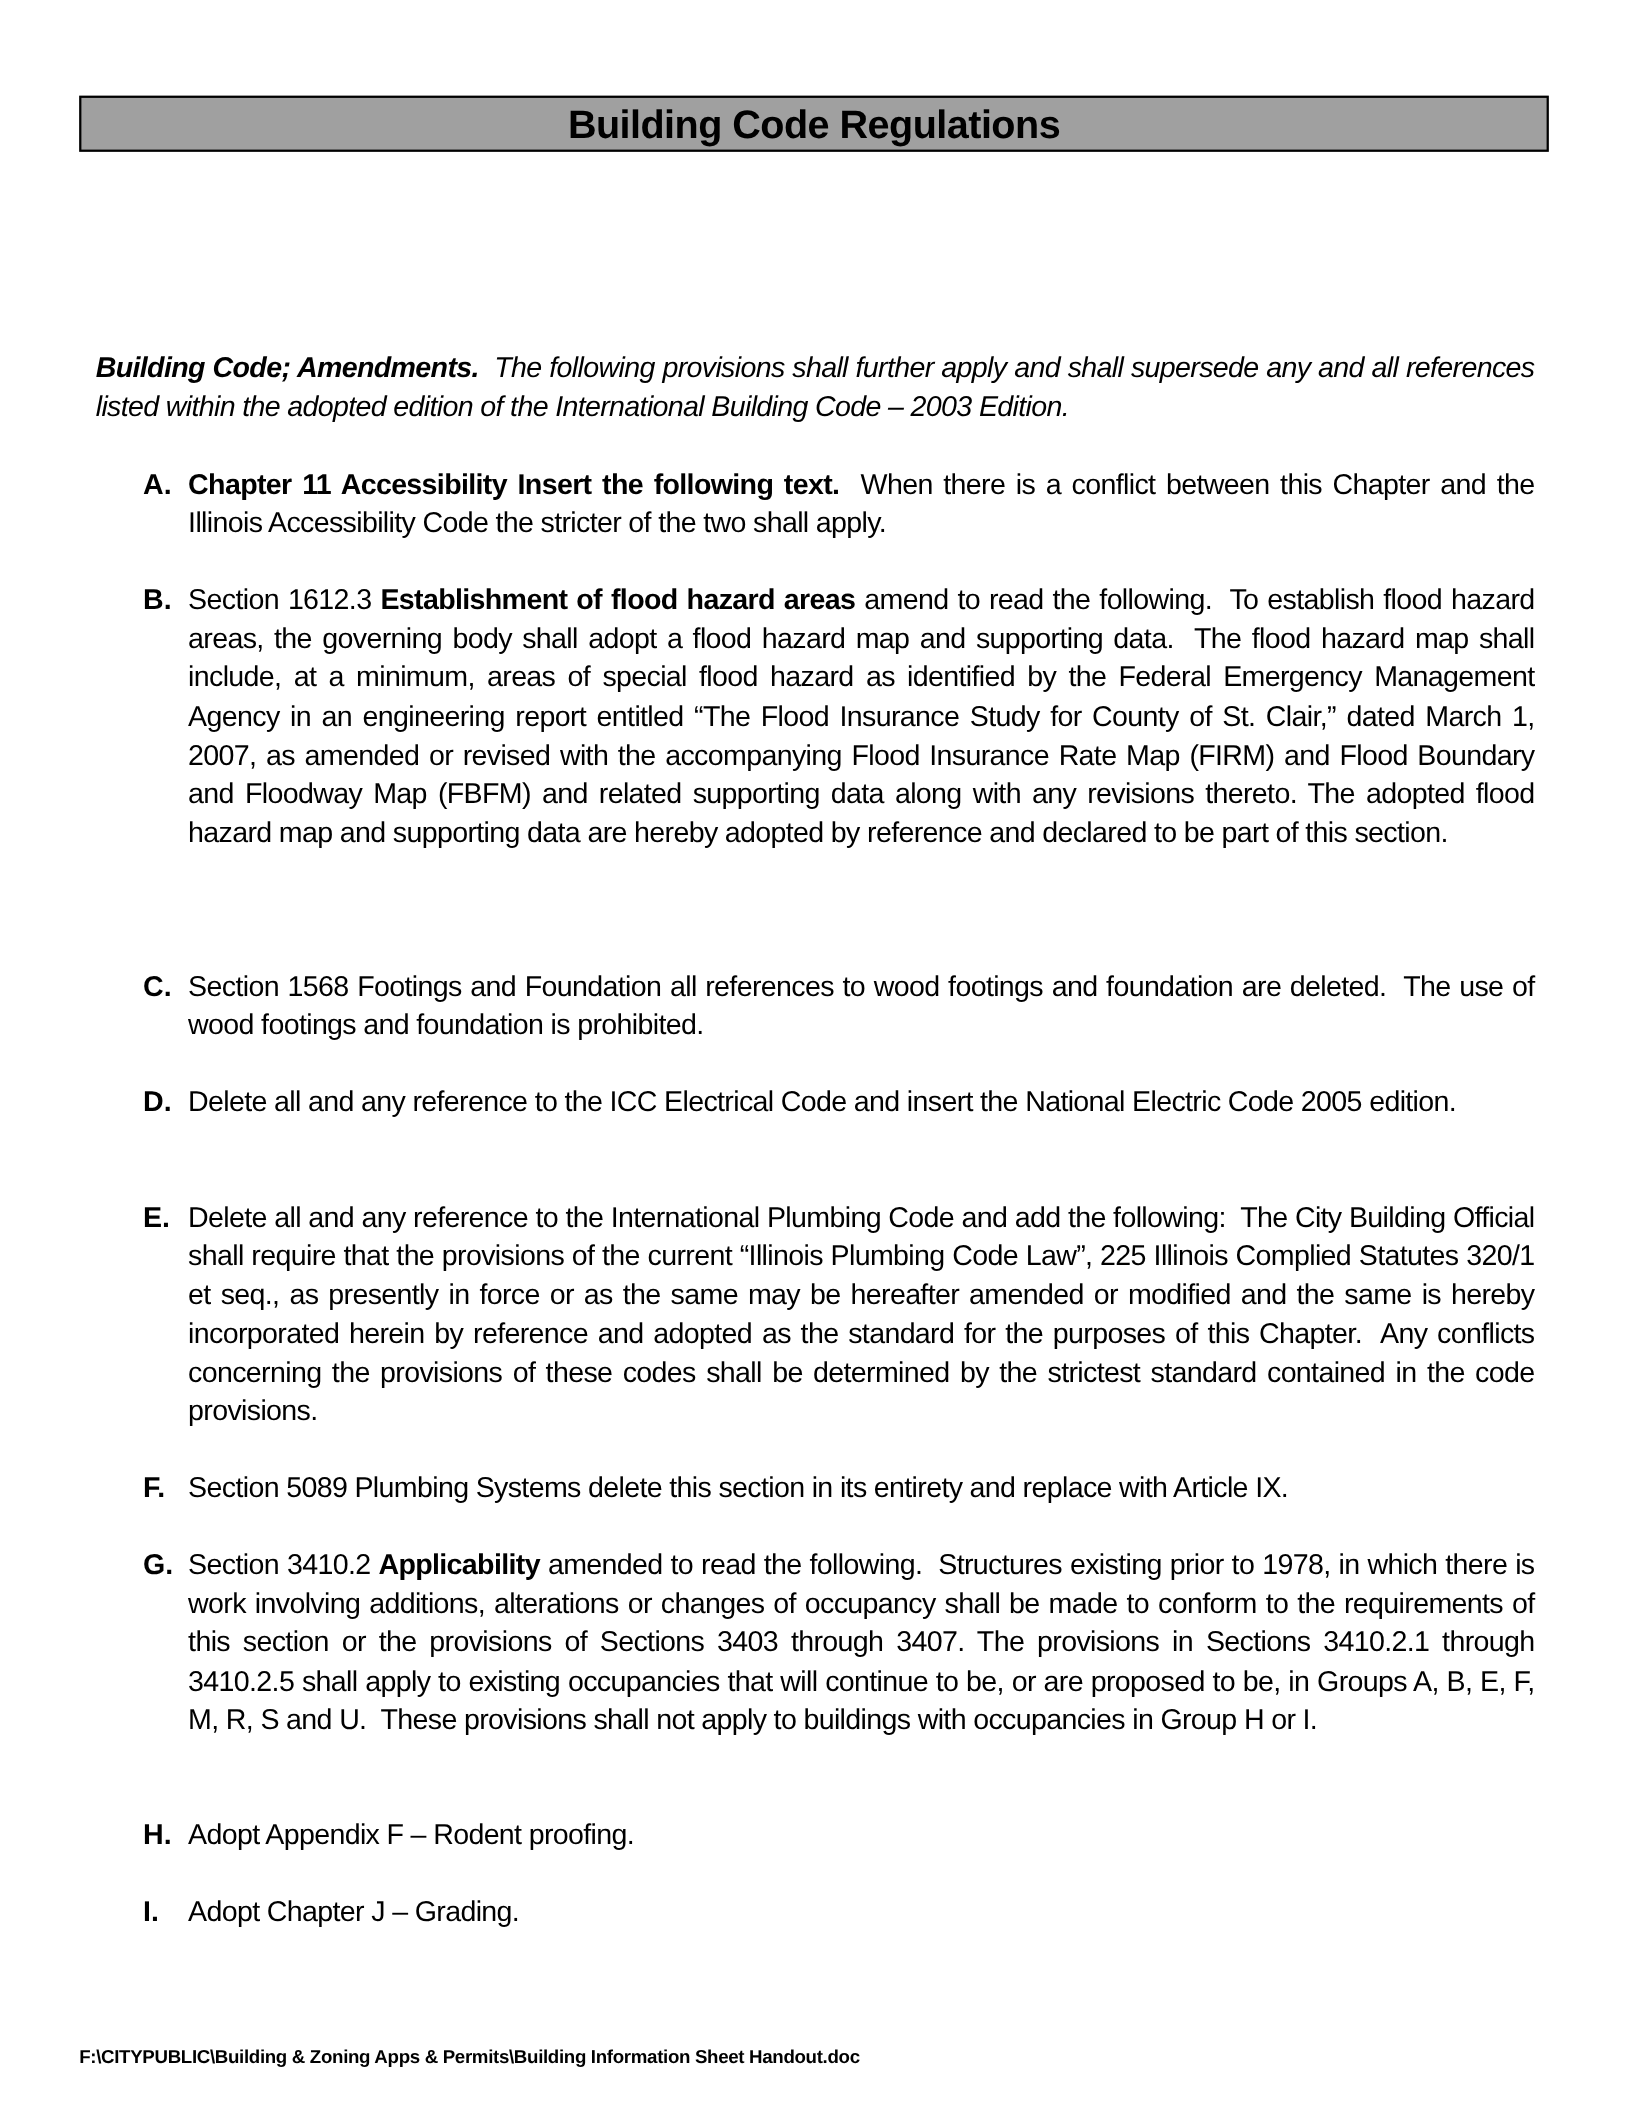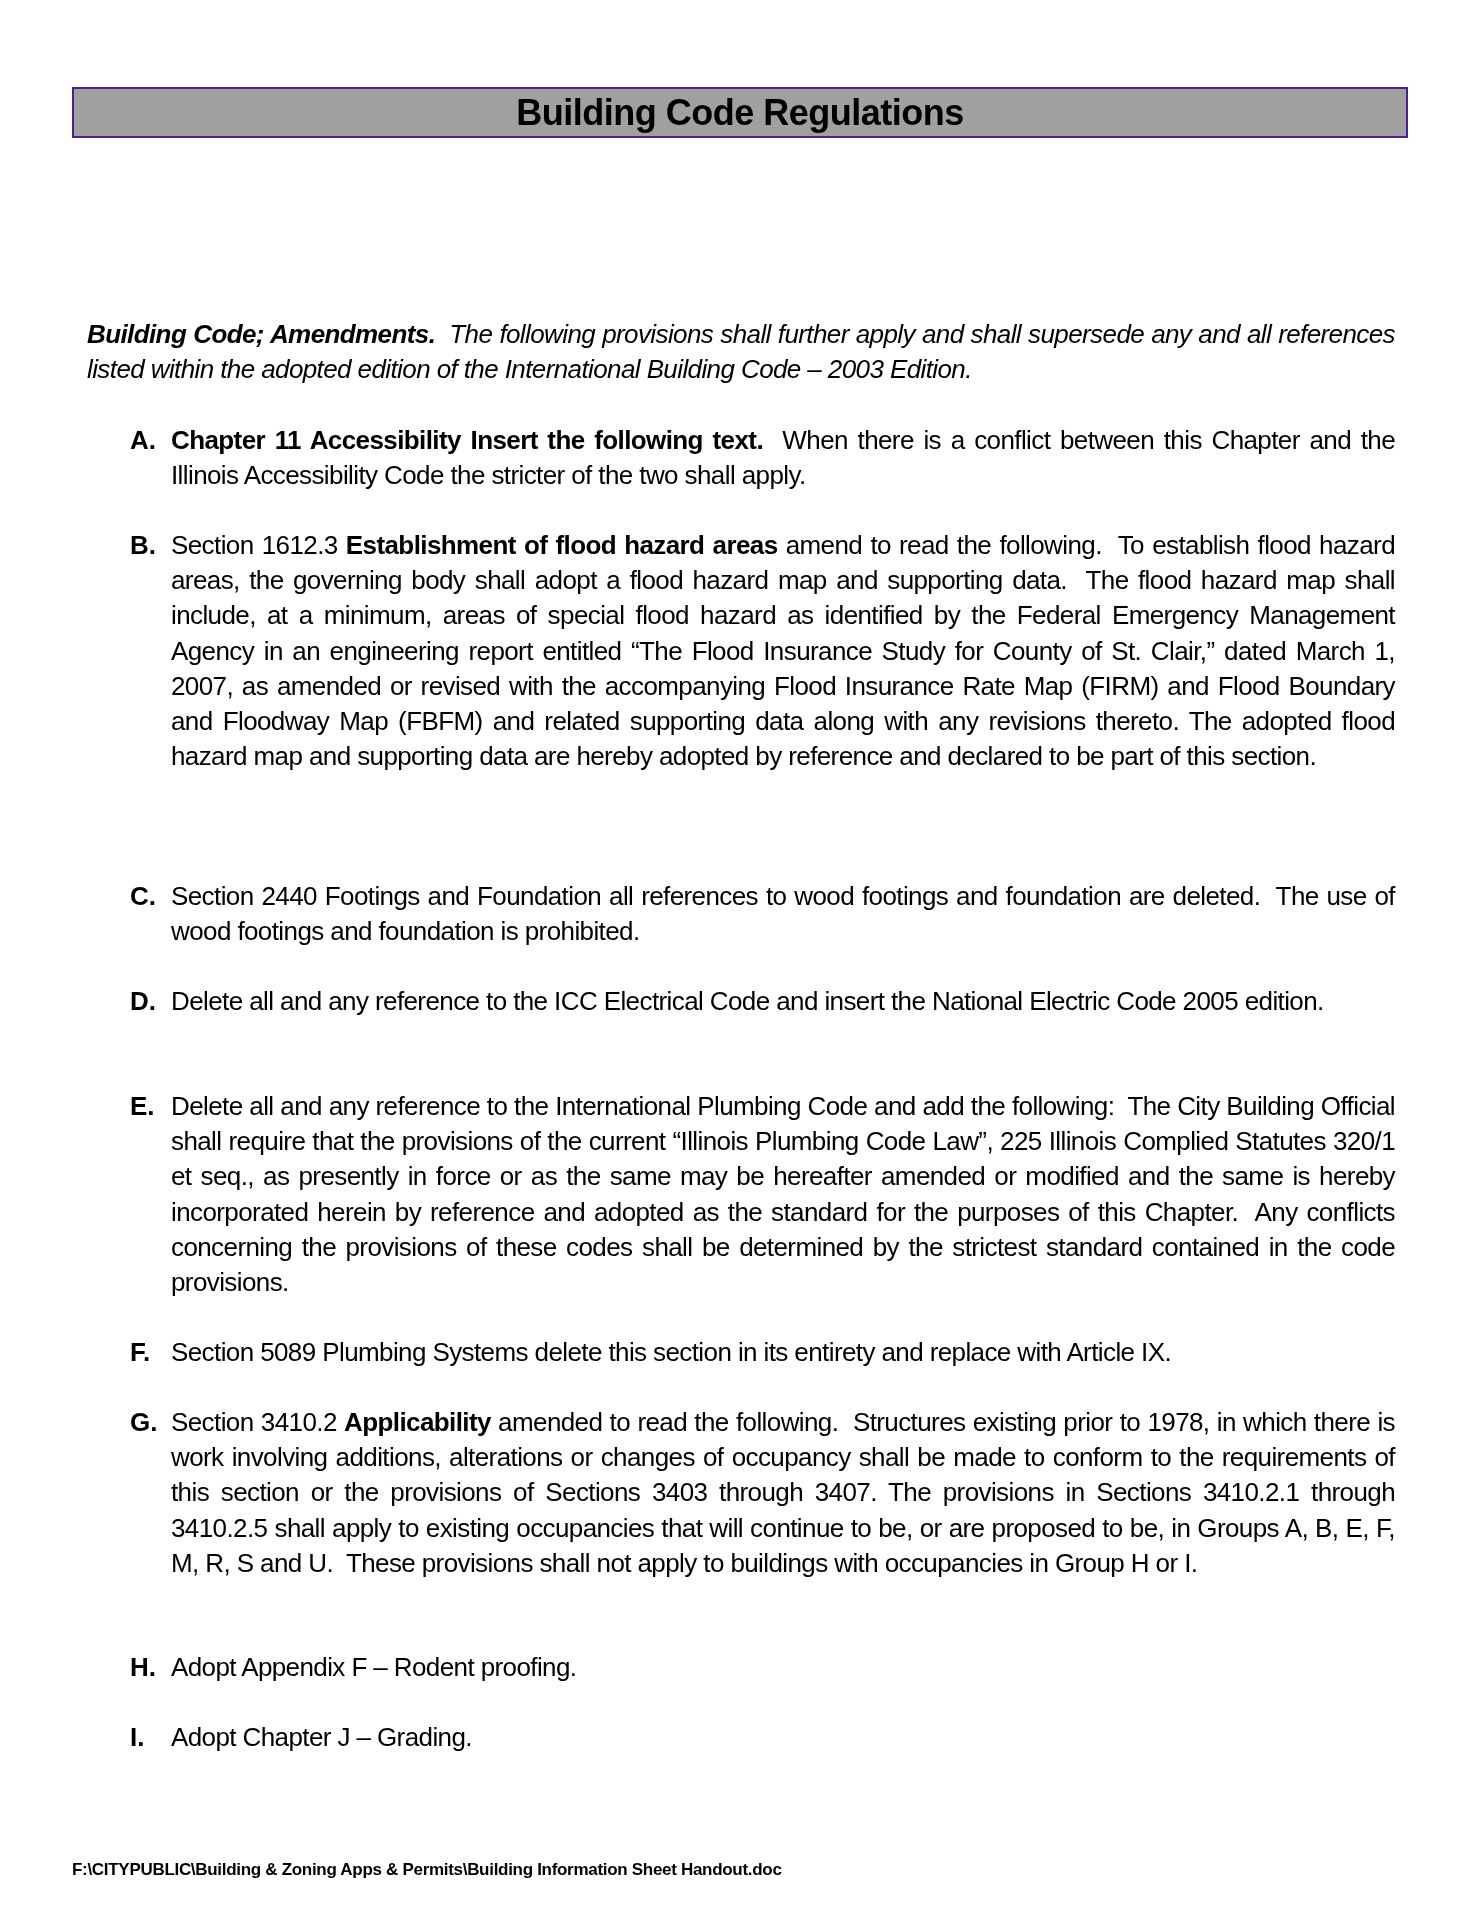--- a/index.html
+++ b/index.html
@@ -1,20 +1,20 @@
 <!DOCTYPE html>
 <html><head>
 <meta charset="utf-8">
 <style>
   html, body { margin:0; padding:0; background:#ffffff; }
   body { width:1484px; height:1920px; position:relative; overflow:hidden;
          font-family:"Liberation Sans", sans-serif; color:#000; }
   .page { position:absolute; left:0; top:0; width:1484px; height:1920px; }
   .title-box { position:absolute; left:72px; top:87px; width:1336px; height:51px;
-               background:#a0a0a0; border:2px solid #4c1d95; box-sizing:border-box;
+               background:#a0a0a0; border:2px solid #000000; box-sizing:border-box;
                display:flex; align-items:center; justify-content:center; }
   .title-box span { font-weight:bold; font-size:36px; letter-spacing:-0.5px; }
   .para { position:absolute; left:87px; width:1308px; font-size:26px; line-height:35.2px;
           text-align:justify; letter-spacing:-0.6px; word-spacing:0px; }
   .item { position:absolute; left:130px; width:1265px; font-size:26px; line-height:35.2px; }
   .item .marker { position:absolute; left:0; top:0; font-weight:bold; }
   .item .body { margin-left:41px; text-align:justify; letter-spacing:-0.6px; }
   b { font-weight:bold; }
   .footer { position:absolute; left:72px; top:1860px; font-size:17px; letter-spacing:-0.3px;font-weight:bold; }
 </style>
@@ -37,21 +37,21 @@
     <div class="body"><span></span><b>Chapter 11 Accessibility Insert the following text.</b><span style="white-space:pre-wrap;">  When there is a conflict between this Chapter and the Illinois Accessibility Code the stricter of the two shall apply.</span></div>
   </div>
 
   <div class="item" style="top:528px;">
     <span class="marker">B.</span>
     <div class="body"><span style="white-space:pre-wrap;">Section 1612.3 </span><b>Establishment of flood hazard areas</b><span style="white-space:pre-wrap;"> amend to read the following.  To establish flood hazard areas, the governing body shall adopt a flood hazard map and supporting data.  The flood hazard map shall include, at a minimum, areas of special flood hazard as identified by the Federal Emergency Management Agency in an engineering report entitled “The Flood Insurance Study for County of St. Clair,” dated March 1, 2007, as amended or revised with the accompanying Flood Insurance Rate Map (FIRM) and Flood Boundary and Floodway Map (FBFM) and related supporting data along with any revisions thereto. The adopted flood hazard map and supporting data are hereby adopted by reference and declared to be part of this section.</span></div>
   </div>
 
   <div class="item" style="top:879px;">
     <span class="marker">C.</span>
-    <div class="body"><span style="white-space:pre-wrap;">Section 2440 Footings and Foundation all references to wood footings and foundation are deleted.  The use of wood footings and foundation is prohibited.</span></div>
+    <div class="body"><span style="white-space:pre-wrap;">Section 1568 Footings and Foundation all references to wood footings and foundation are deleted.  The use of wood footings and foundation is prohibited.</span></div>
   </div>
 
   <div class="item" style="top:984px;">
     <span class="marker">D.</span>
     <div class="body"><span>Delete all and any reference to the ICC Electrical Code and insert the National Electric Code 2005 edition.</span></div>
   </div>
 
   <div class="item" style="top:1089px;">
     <span class="marker">E.</span>
     <div class="body"><span style="white-space:pre-wrap;">Delete all and any reference to the International Plumbing Code and add the following:  The City Building Official shall require that the provisions of the current “Illinois Plumbing Code Law”, 225 Illinois Complied Statutes 320/1 et seq., as presently in force or as the same may be hereafter amended or modified and the same is hereby incorporated herein by reference and adopted as the standard for the purposes of this Chapter.  Any conflicts concerning the provisions of these codes shall be determined by the strictest standard contained in the code provisions.</span></div>

